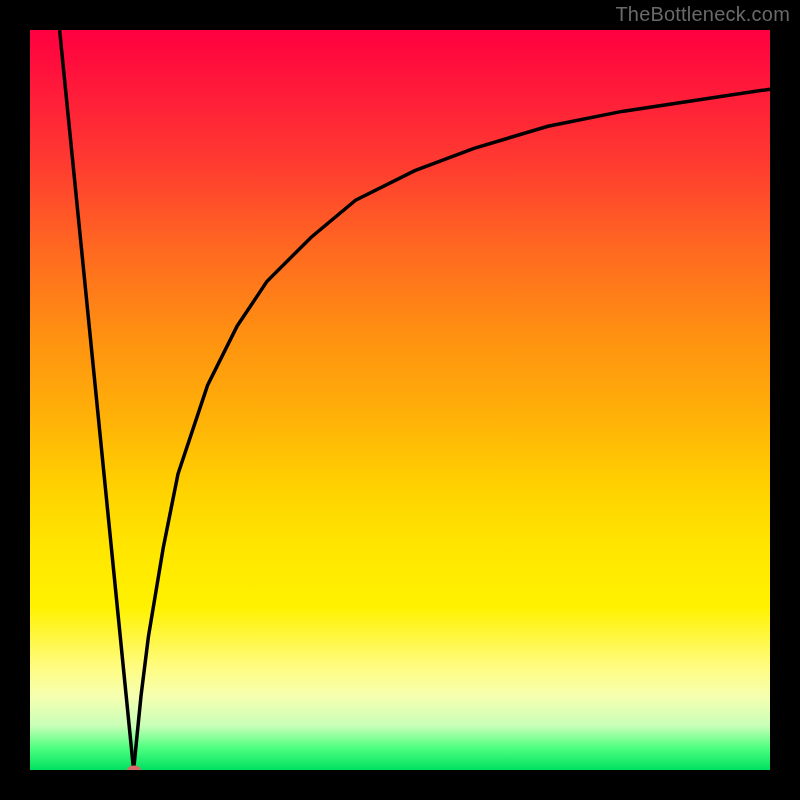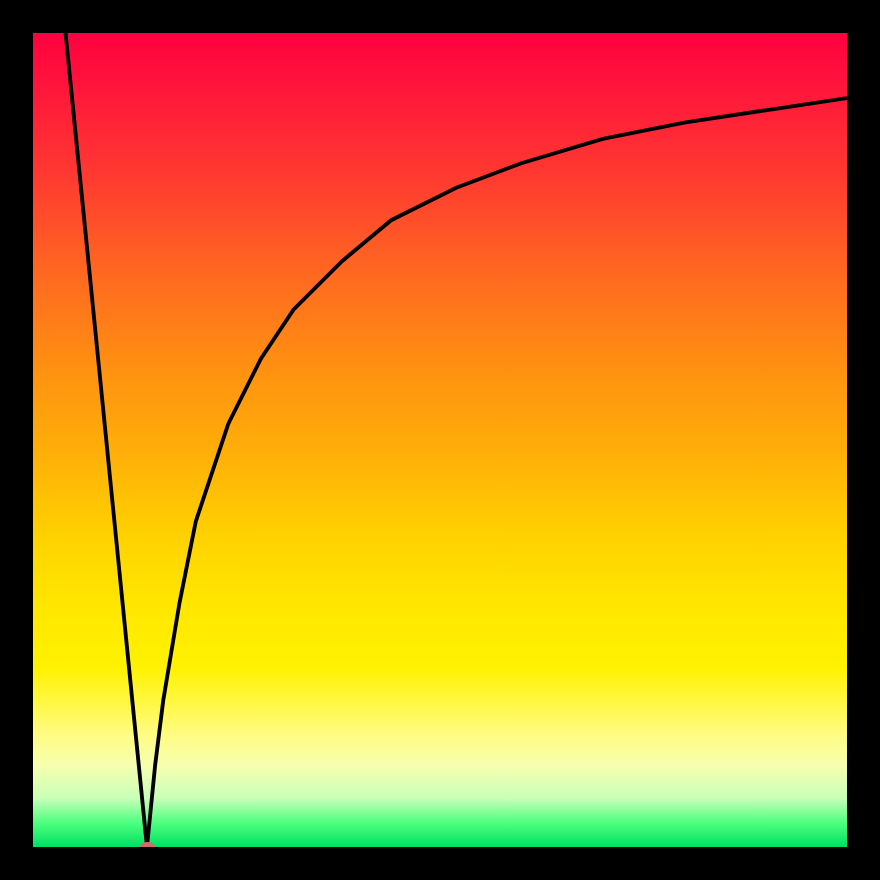--- a/index.html
+++ b/index.html
@@ -84,14 +84,15 @@
     <div class="gradient-bg"></div>
 
     <svg class="curve-layer" viewBox="0 0 740 740" preserveAspectRatio="none">
       <path id="left-path" d="M29.60 0.00 L44.40 148.00 L59.20 296.00 L74.00 444.00 L88.80 592.00 L96.20 666.00 L103.60 740.00" fill="none" stroke="#000" stroke-width="3.5"></path>
       <path id="right-path" d="M103.60 740.00 L111.00 666.00 L118.40 606.80 L133.20 518.00 L148.00 444.00 L177.60 355.20 L207.20 296.00 L236.80 251.60 L281.20 207.20 L325.60 170.20 L384.80 140.60 L444.00 118.40 L518.00 96.20 L592.00 81.40 L666.00 70.30 L740.00 59.20" fill="none" stroke="#000" stroke-width="3.5"></path>
     </svg>
 
     <div id="min-marker" class="min-marker" style="left: 103.6px; top: 740px;"></div>
   </div>
 
+  <div class="watermark">TheBottleneck.com</div>
 
 </div>
 
 </body></html>

